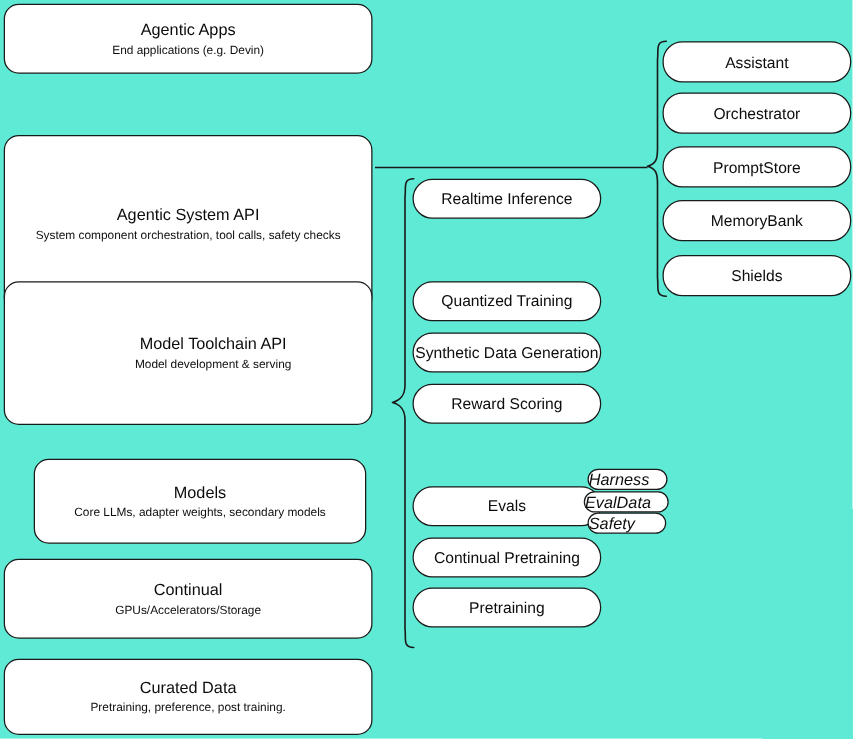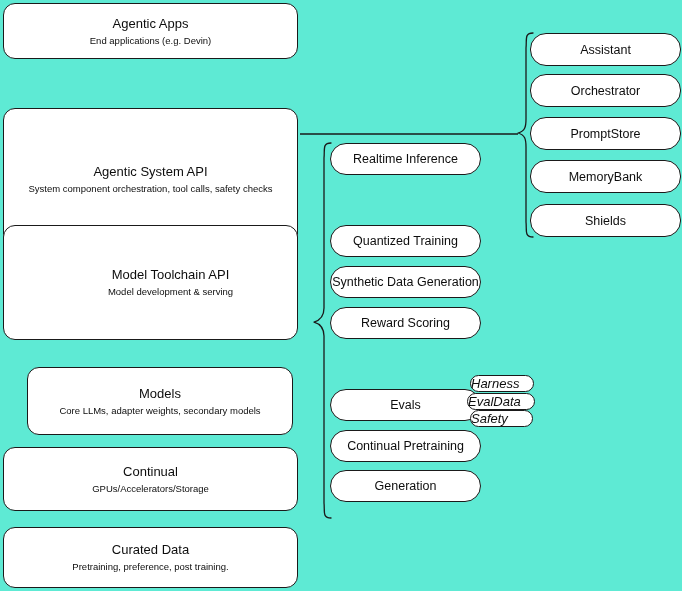--- a/index.html
+++ b/index.html
@@ -148,21 +148,21 @@
   <div class="pill-box" style="left:330px; top:307px; width:151px; height:32px;">
     <span>Reward Scoring</span>
   </div>
   <div class="pill-box" style="left:330px; top:389px; width:151px; height:32px;">
     <span>Evals</span>
   </div>
   <div class="pill-box" style="left:330px; top:430px; width:151px; height:32px;">
     <span>Continual Pretraining</span>
   </div>
   <div class="pill-box" style="left:330px; top:470px; width:151px; height:32px;">
-    <span>Generation</span>
+    <span>Pretraining</span>
   </div>
 
   <div class="mini-pill" style="left:470px; top:375px; width:64px; height:17px;">
     <span>Harness</span>
   </div>
   <div class="mini-pill" style="left:467px; top:393px; width:68px; height:17px;">
     <span>EvalData</span>
   </div>
   <div class="mini-pill" style="left:470px; top:410px; width:63px; height:17px;">
     <span>Safety</span>

